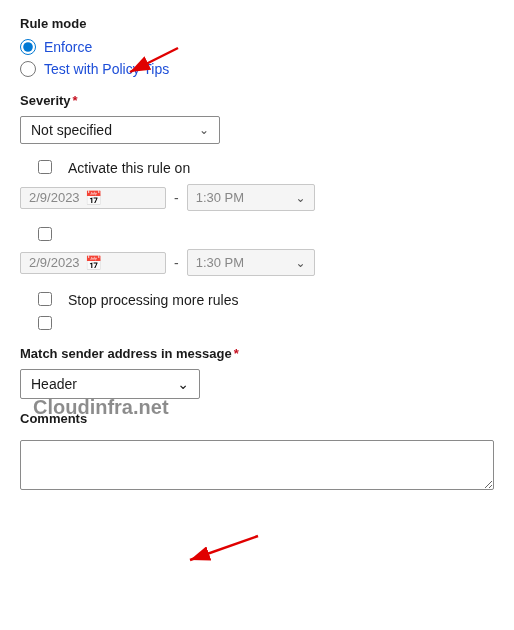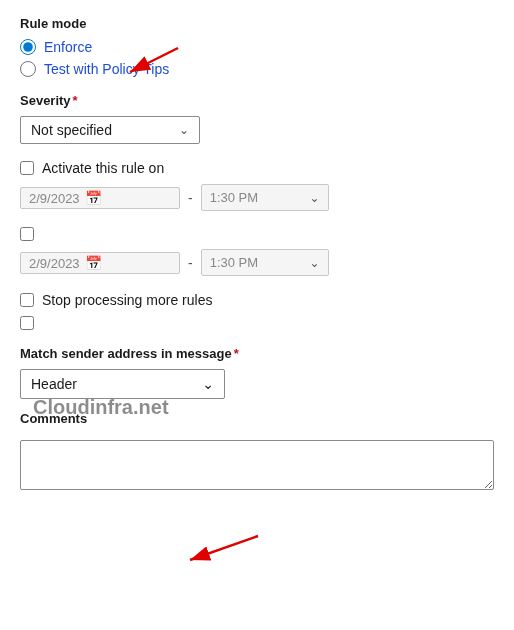--- a/index.html
+++ b/index.html
@@ -59,37 +59,37 @@
       margin-bottom: 16px;
     }
 
     .select-dropdown {
       display: flex;
       align-items: center;
       justify-content: space-between;
       border: 1px solid #8a8a8a;
       border-radius: 2px;
       padding: 5px 10px;
-      width: 180px;
+      width: 200px;
       cursor: pointer;
       background: #fff;
       font-size: 14px;
       color: #1a1a1a;
     }
 
     .select-dropdown .chevron {
       font-size: 12px;
       color: #555;
     }
 
     .checkbox-row {
       display: flex;
-      align-items: center;
-      gap: 8px;
+      gap: 16px;
       margin-bottom: 8px;
+      margin-left: 18px;
     }
 
     .checkbox-row input[type="checkbox"] {
       width: 14px;
       height: 14px;
       cursor: pointer;
     }
 
     .checkbox-label {
       font-size: 14px;
@@ -98,25 +98,25 @@
 
     .date-time-row {
       display: flex;
       align-items: center;
       gap: 8px;
       margin-bottom: 16px;
     }
 
     .date-input-box {
       display: flex;
-      align-items: flex-end;
+      align-items: center;
       border: 1px solid #c8c8c8;
       border-radius: 2px;
       padding: 2px 8px;
-      width: 160px;
+      width: 146px;
       background: #f5f5f5;
       color: #888;
       font-size: 13px;
       gap: 6px;
     }
 
     .date-input-box .cal-icon {
       font-size: 14px;
       color: #555;
     }
@@ -160,21 +160,21 @@
       margin-bottom: 8px;
     }
 
     .header-dropdown {
       display: flex;
       align-items: center;
       justify-content: space-between;
       border: 1px solid #8a8a8a;
       border-radius: 2px;
       padding: 6px 10px;
-      width: 205px;
+      width: 180px;
       cursor: pointer;
       background: #fff;
       font-size: 14px;
       color: #1a1a1a;
     }
 
     .comments-section {
       margin-top: 12px;
     }
 

